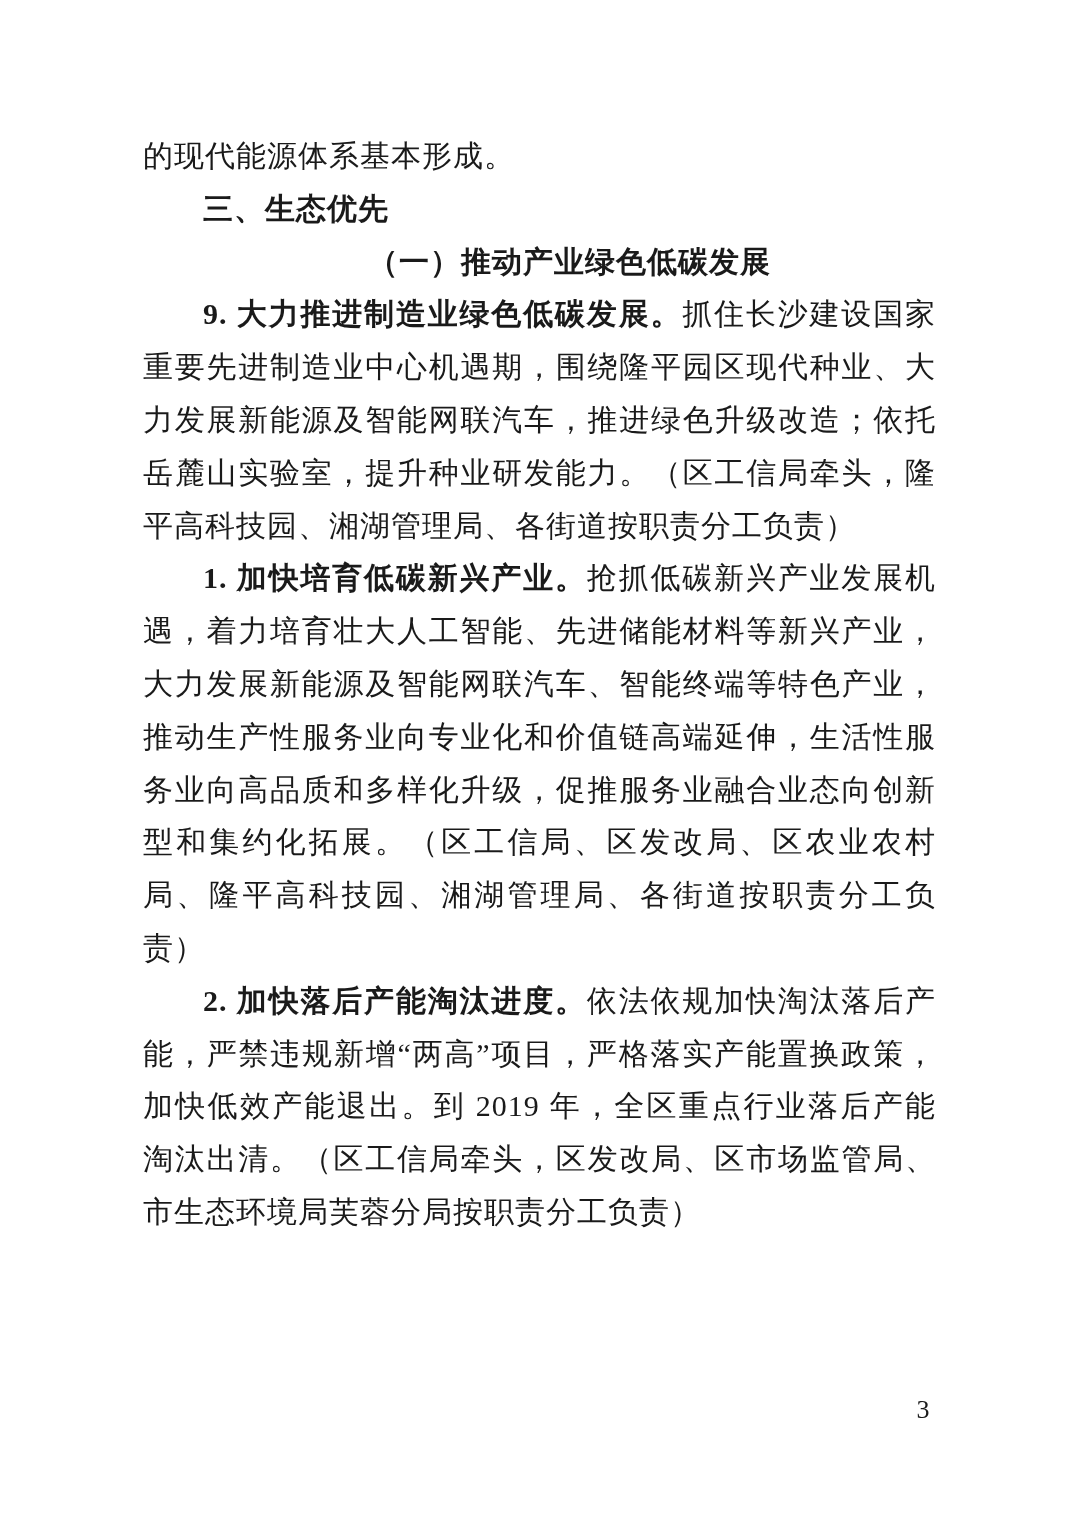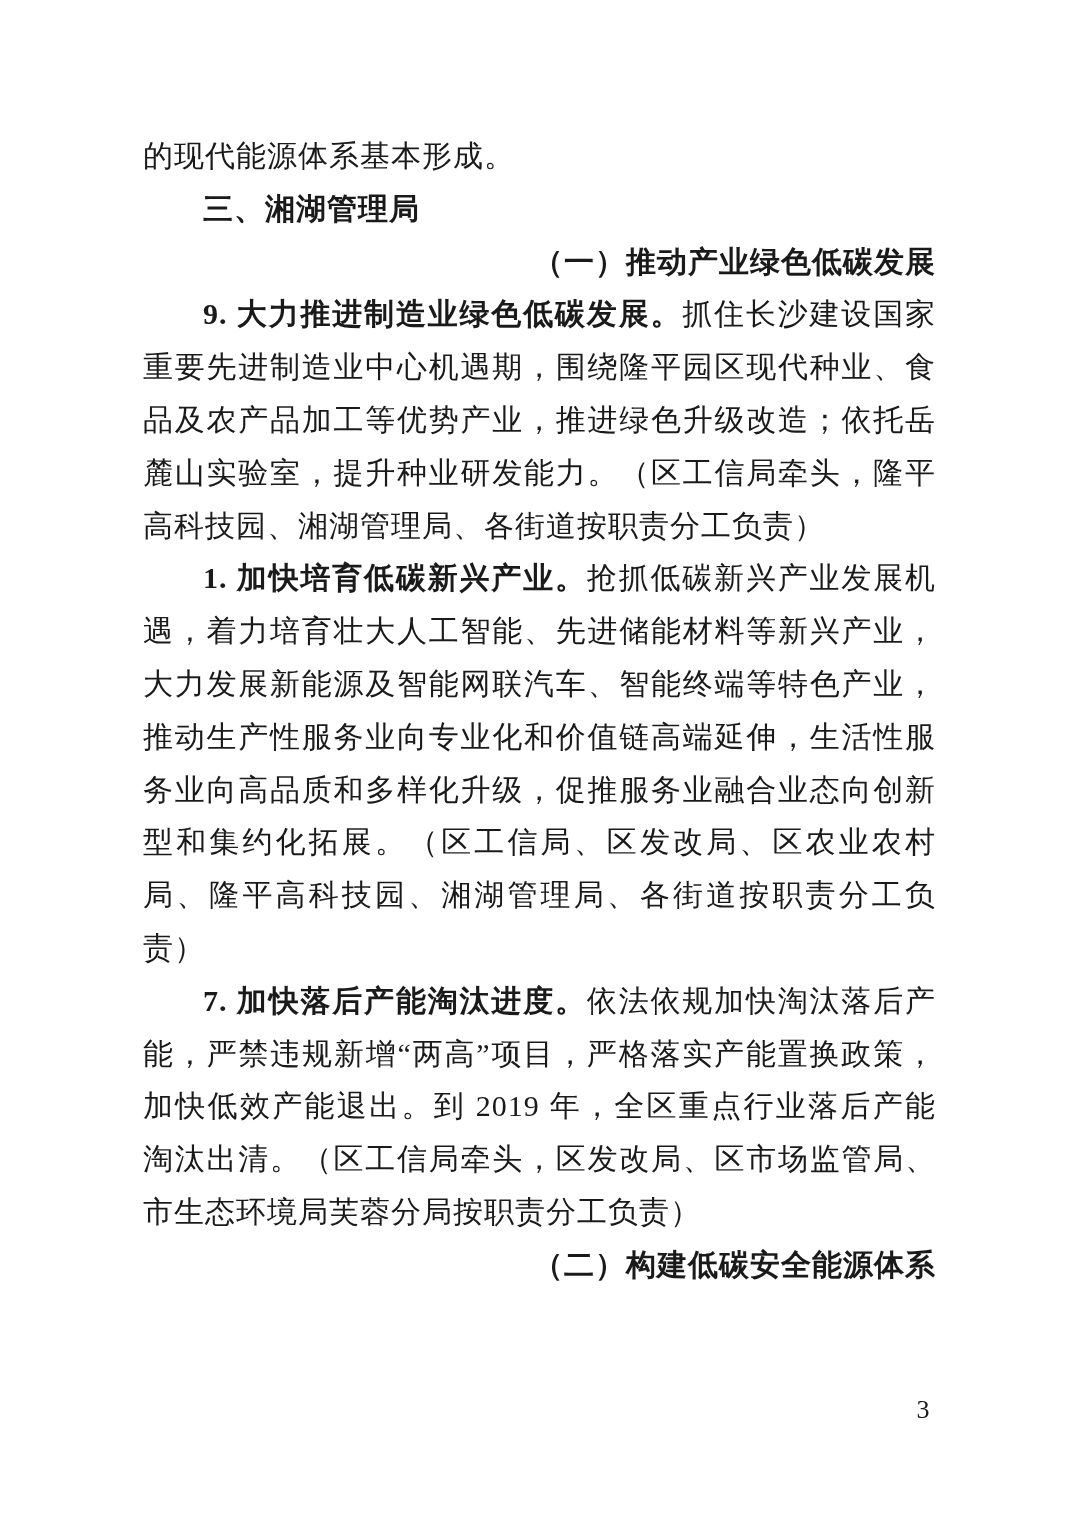--- a/index.html
+++ b/index.html
@@ -34,21 +34,21 @@
   p.continuation {
     text-indent: 0;
   }
   p.h1 {
     font-family: "Liberation Sans", "DejaVu Sans", sans-serif;
     font-weight: 700;
     text-align: left;
   }
   p.h2 {
     font-weight: 700;
-    text-align: right;
+    text-align: center;
   }
   .content strong {
     font-weight: 700;
   }
   .pagenum {
     position: absolute;
     left: 903px;
     top: 1392px;
     width: 40px;
     font-size: 26px;
@@ -58,29 +58,28 @@
   }
 </style>
 </head>
 <body>
 
 <div class="page">
   <div class="content">
 
     <p class="continuation">的现代能源体系基本形成。</p>
 
-    <p class="h1">三、湘湖管理局</p>
+    <p class="h1">三、生态优先</p>
 
     <p class="h2">（一）推动产业绿色低碳发展</p>
 
-    <p><strong>9. 大力推进制造业绿色低碳发展。</strong><span>抓住长沙建设国家重要先进制造业中心机遇期，围绕隆平园区现代种业、食品及农产品加工等优势产业，推进绿色升级改造；依托岳麓山实验室，提升种业研发能力。（区工信局牵头，隆平高科技园、湘湖管理局、各街道按职责分工负责）</span></p>
+    <p><strong>9. 大力推进制造业绿色低碳发展。</strong><span>抓住长沙建设国家重要先进制造业中心机遇期，围绕隆平园区现代种业、大力发展新能源及智能网联汽车，推进绿色升级改造；依托岳麓山实验室，提升种业研发能力。（区工信局牵头，隆平高科技园、湘湖管理局、各街道按职责分工负责）</span></p>
 
     <p><strong>1. 加快培育低碳新兴产业。</strong><span>抢抓低碳新兴产业发展机遇，着力培育壮大人工智能、先进储能材料等新兴产业，大力发展新能源及智能网联汽车、智能终端等特色产业，推动生产性服务业向专业化和价值链高端延伸，生活性服务业向高品质和多样化升级，促推服务业融合业态向创新型和集约化拓展。（区工信局、区发改局、区农业农村局、隆平高科技园、湘湖管理局、各街道按职责分工负责）</span></p>
 
-    <p><strong>7. 加快落后产能淘汰进度。</strong><span>依法依规加快淘汰落后产能，严禁违规新增“两高”项目，严格落实产能置换政策，加快低效产能退出。到 2019 年，全区重点行业落后产能淘汰出清。（区工信局牵头，区发改局、区市场监管局、市生态环境局芙蓉分局按职责分工负责）</span></p>
+    <p><strong>2. 加快落后产能淘汰进度。</strong><span>依法依规加快淘汰落后产能，严禁违规新增“两高”项目，严格落实产能置换政策，加快低效产能退出。到 2019 年，全区重点行业落后产能淘汰出清。（区工信局牵头，区发改局、区市场监管局、市生态环境局芙蓉分局按职责分工负责）</span></p>
 
-    <p class="h2">（二）构建低碳安全能源体系</p>
 
 
   </div>
 
   <div class="pagenum">3</div>
 </div>
 
 </body></html>

